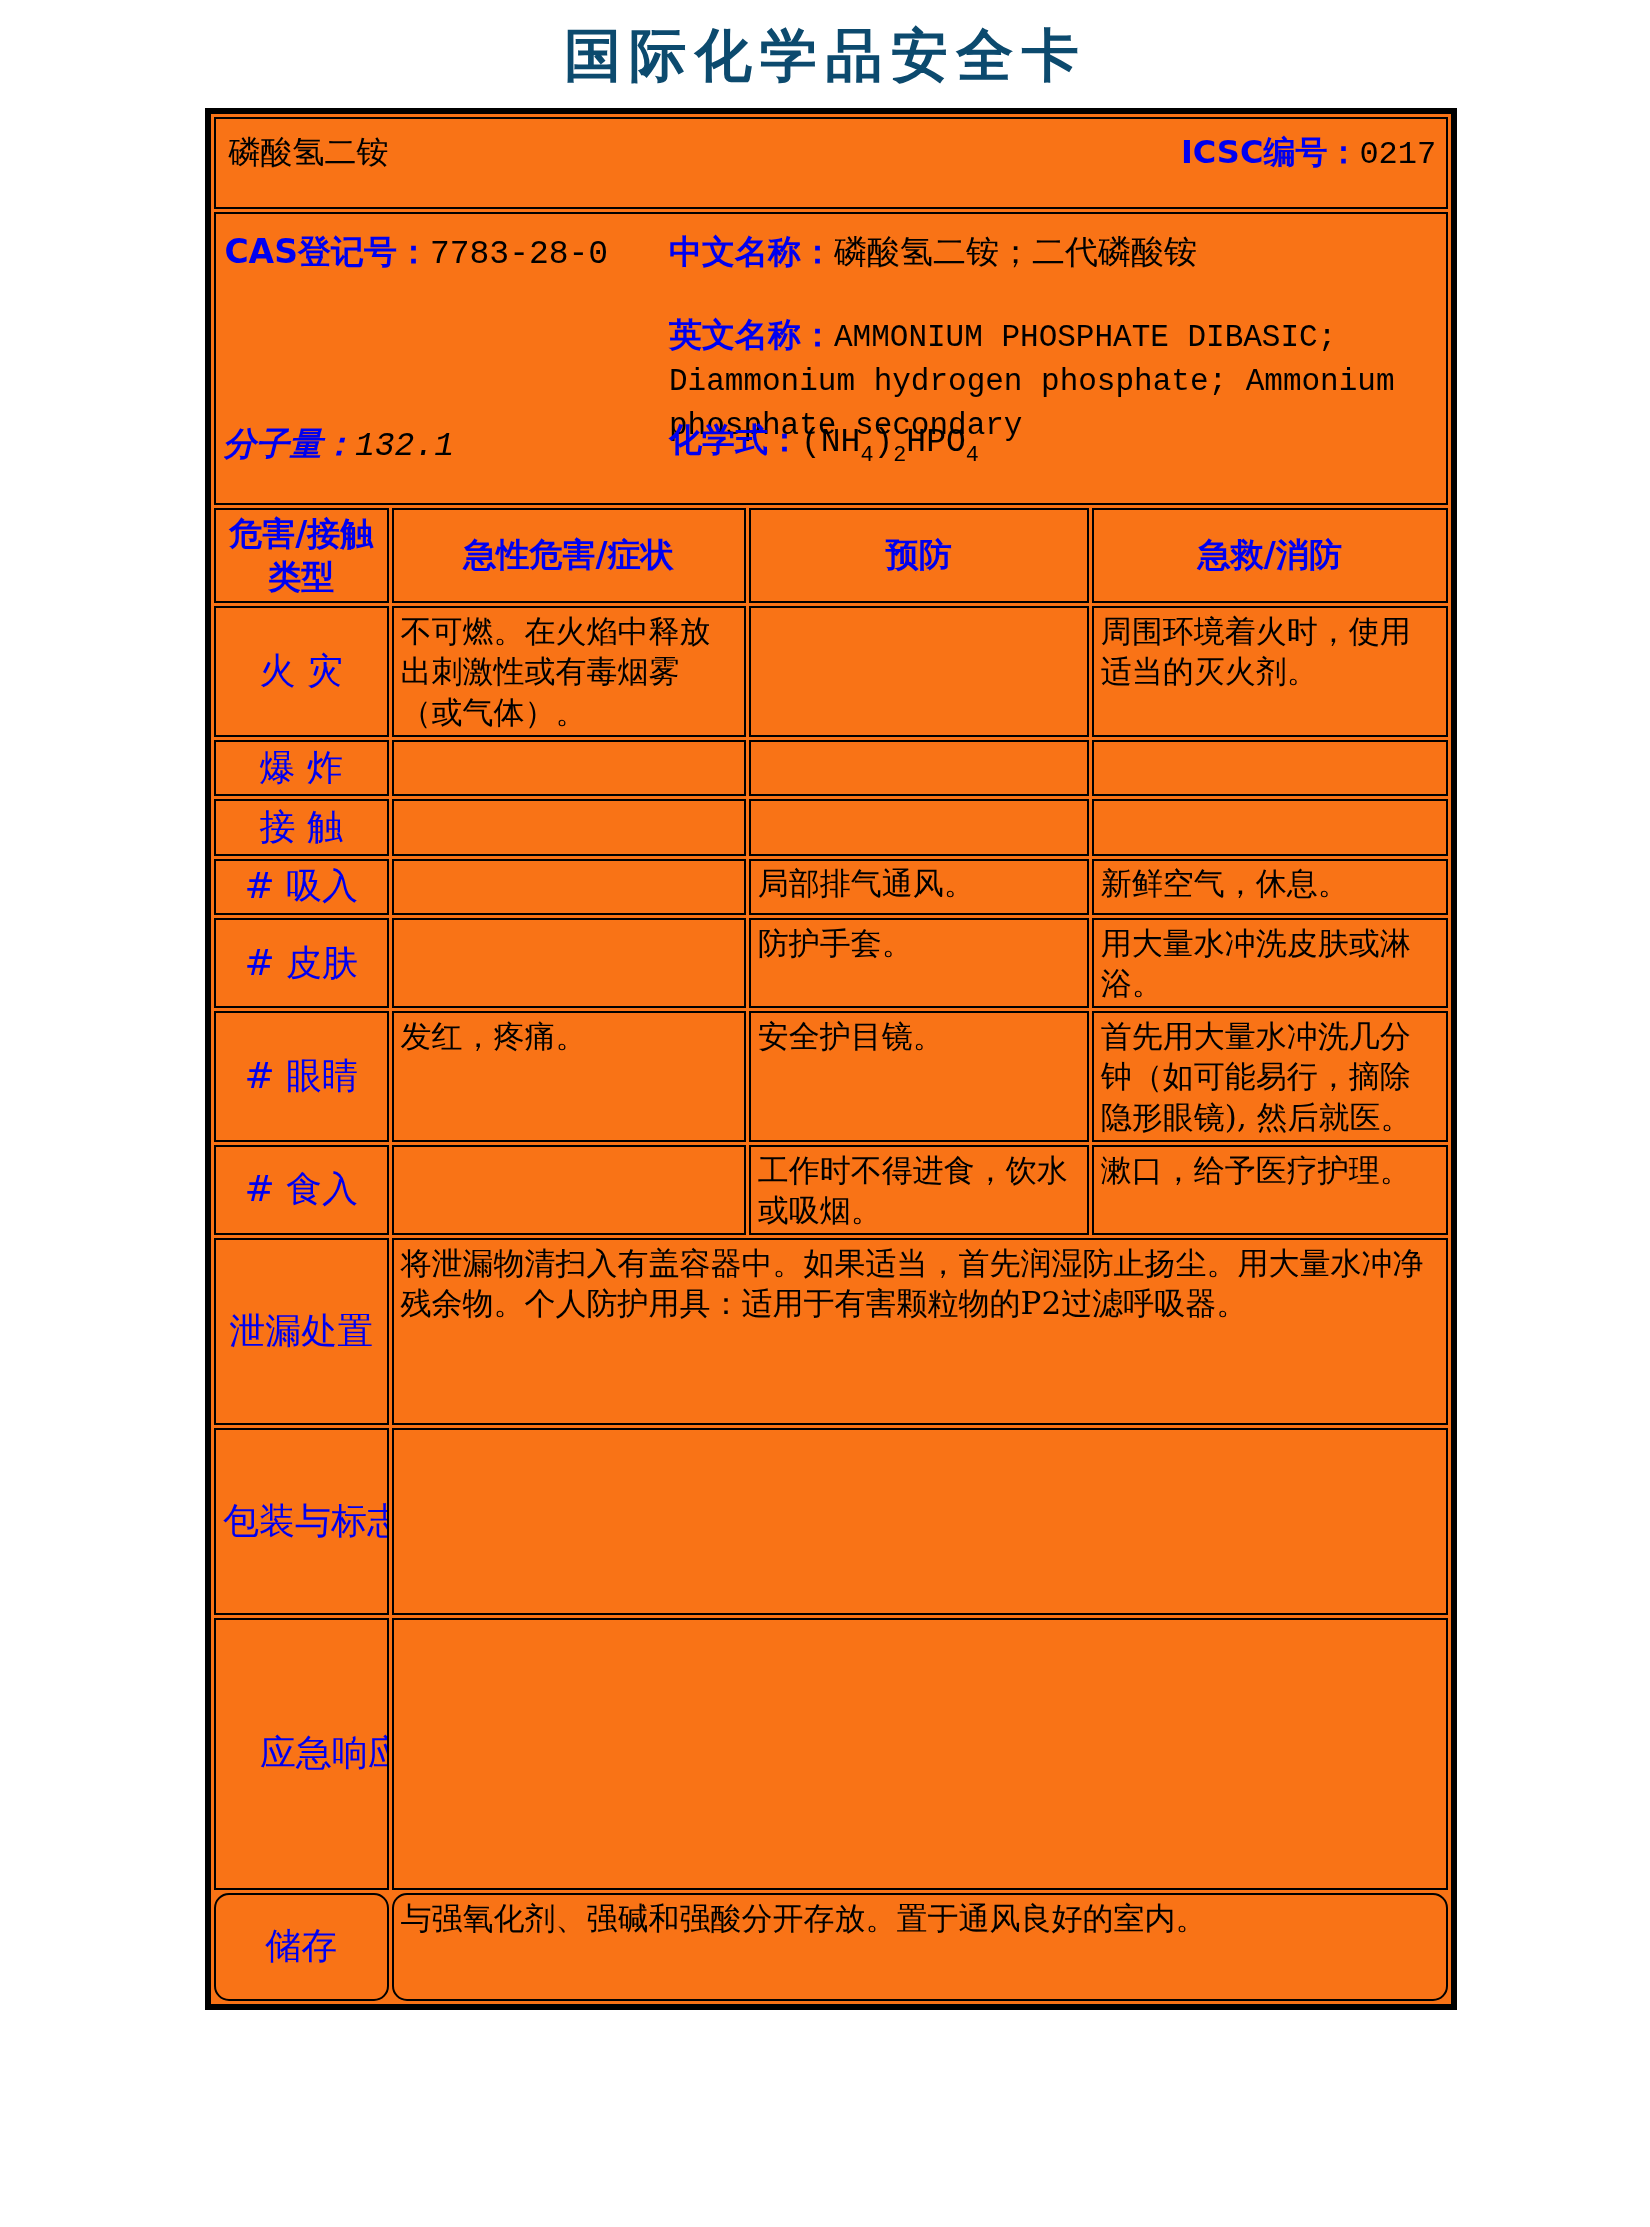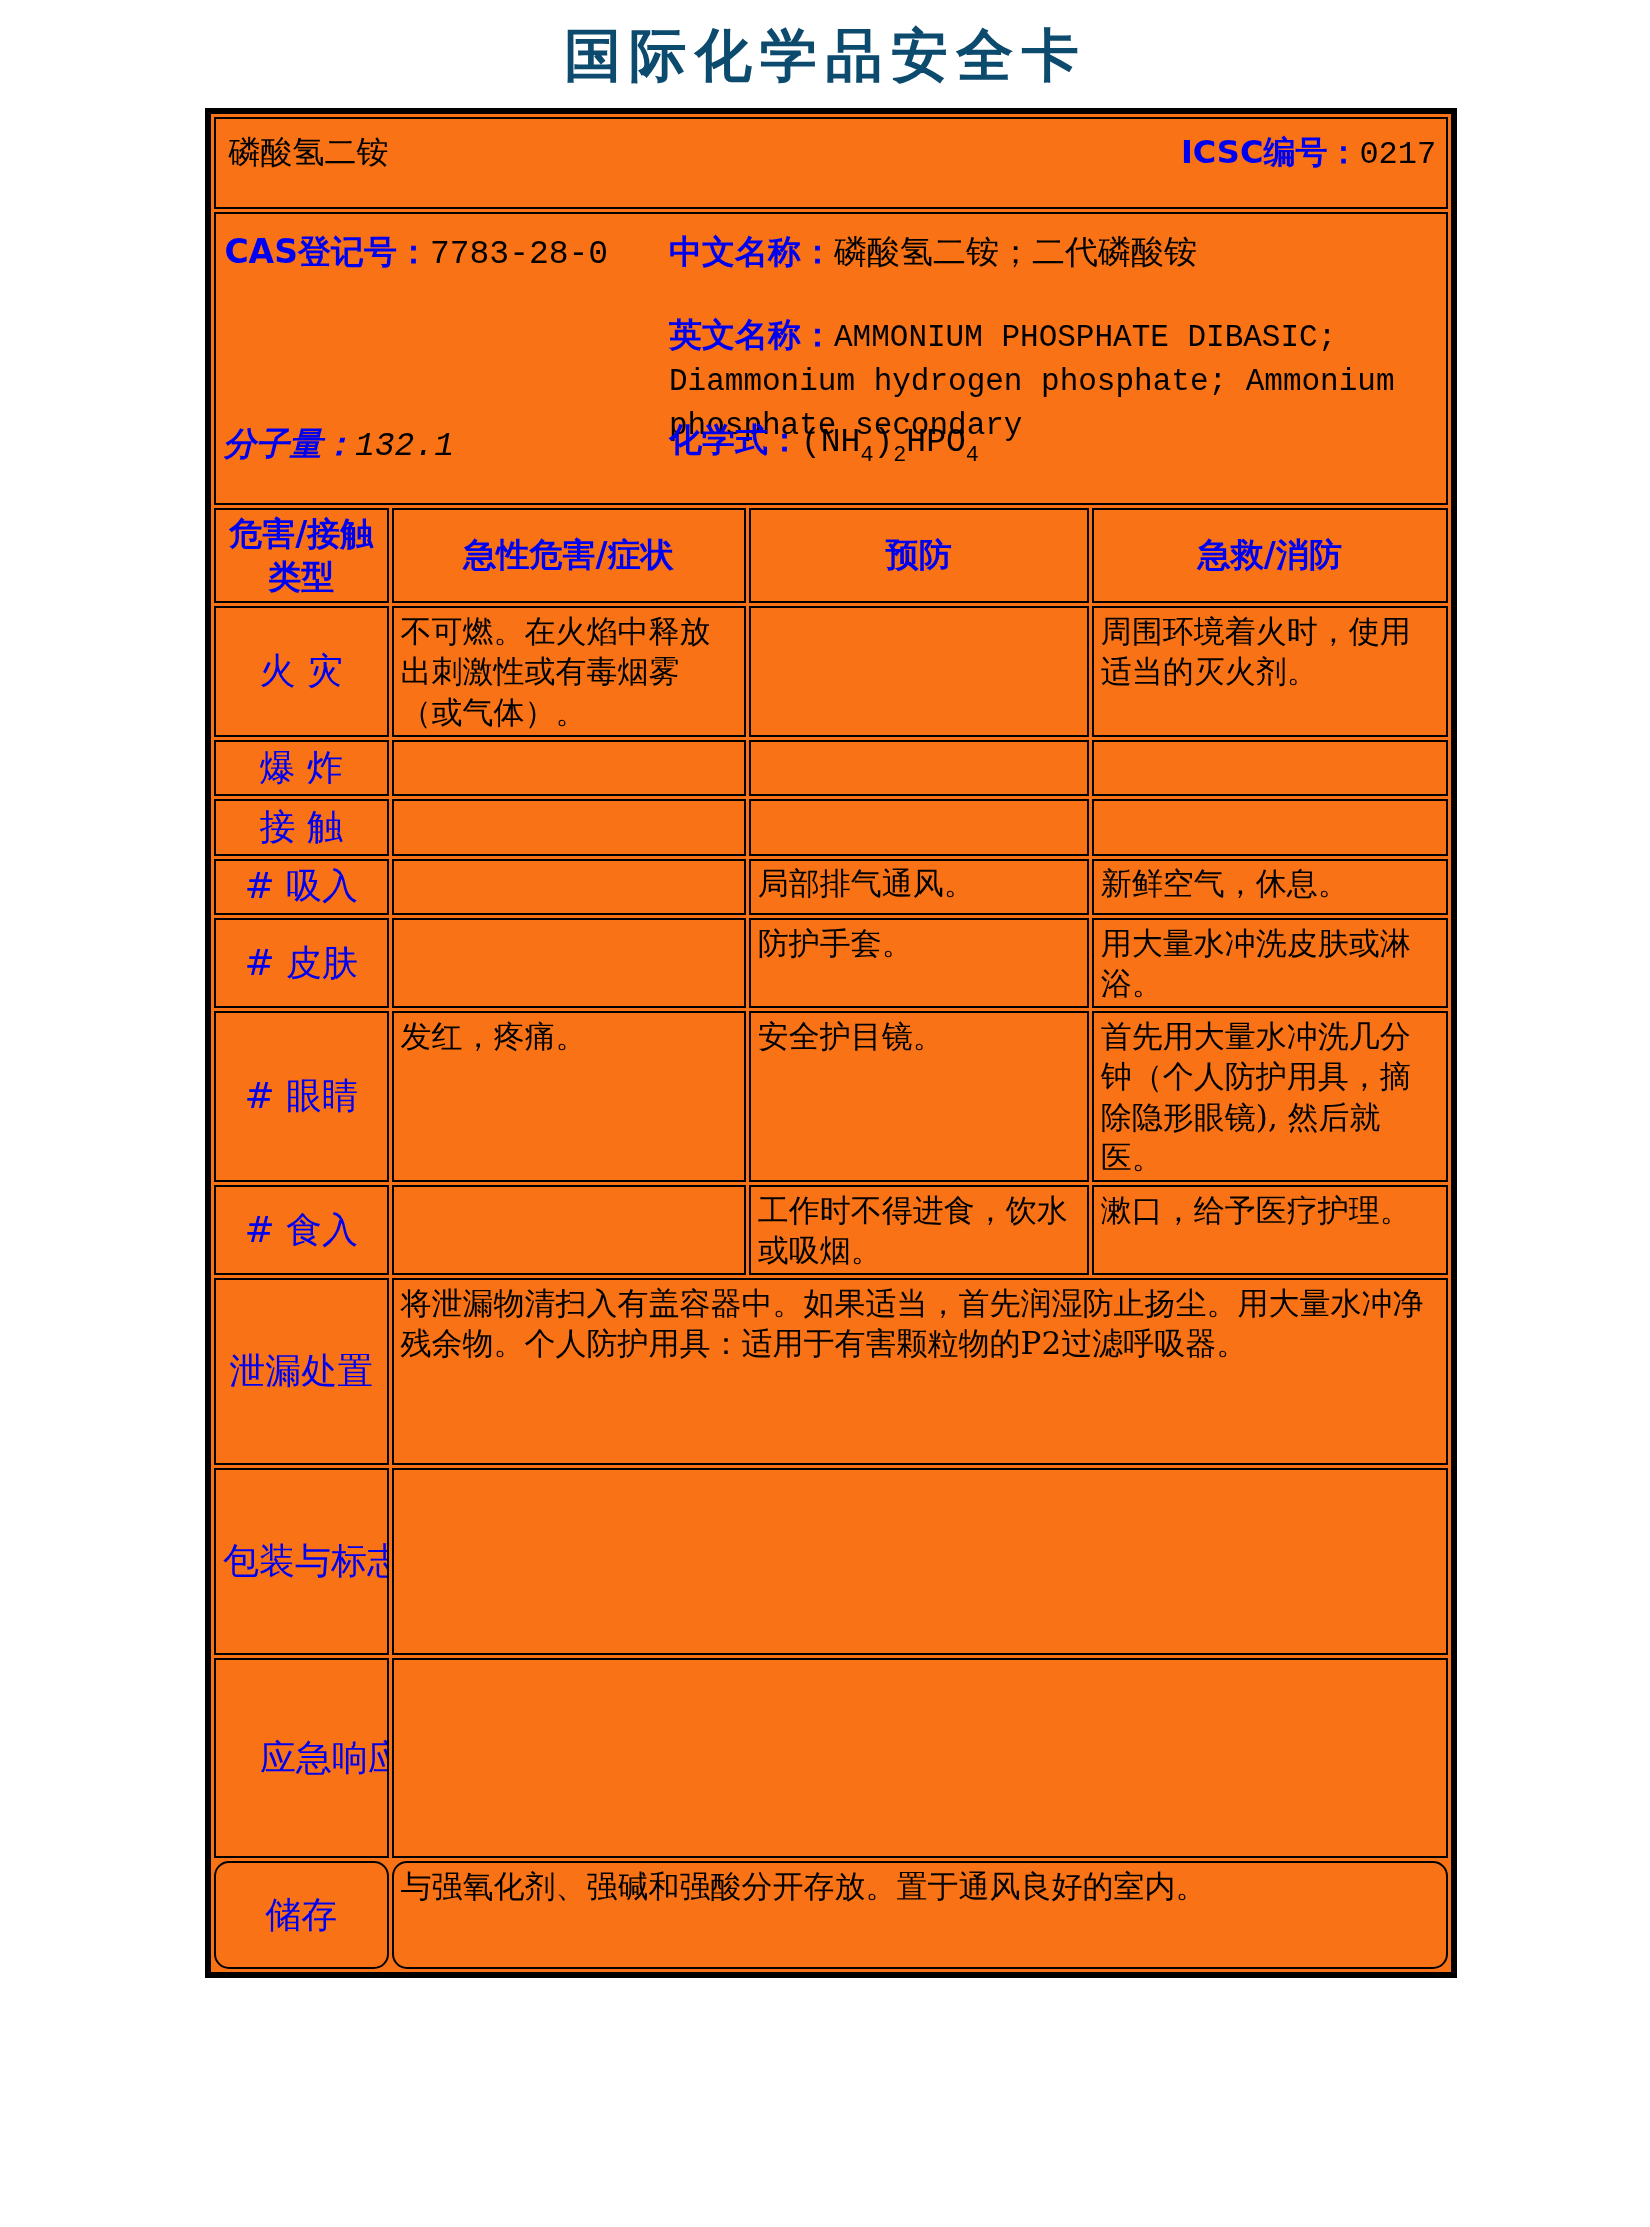--- a/index.html
+++ b/index.html
@@ -51,21 +51,21 @@
   tr.h-hdr  td{height:93px;}
   tr.h-fire td{height:117px;}
   tr.h-expl td{height:45px;}
   tr.h-cont td{height:45px;}
   tr.h-inh  td{height:45px;}
   tr.h-skin td{height:78px;}
   tr.h-eye  td{height:120px;margin-top:36px;}
   tr.h-ing  td{height:77px;}
   tr.s-spill td{height:187px;}
   tr.s-pack  td{height:187px;}
-  tr.s-emer  td{height:200px;padding-left:44px;}
+  tr.s-emer  td{height:272px;padding-left:44px;}
   tr.s-stor  td{height:108px;border-radius:15px;}
 </style>
 </head>
 <body>
 
 <div class="doc-title">国际化学品安全卡</div>
 
 <table class="doc">
   <colgroup>
     <col style="width:174px">
@@ -134,21 +134,21 @@
     <td class="rowlab"># 皮肤</td>
     <td></td>
     <td>防护手套。</td>
     <td>用大量水冲洗皮肤或淋浴。</td>
   </tr>
 
   <tr class="h-eye">
     <td class="rowlab"># 眼睛</td>
     <td>发红，疼痛。</td>
     <td>安全护目镜。</td>
-    <td>首先用大量水冲洗几分钟（个人防护用具，摘除隐形眼镜), 然后就医。</td>
+    <td>首先用大量水冲洗几分钟（如可能易行，摘除隐形眼镜), 然后就医。</td>
   </tr>
 
   <tr class="h-ing">
     <td class="rowlab"># 食入</td>
     <td></td>
     <td>工作时不得进食，饮水或吸烟。</td>
     <td>漱口，给予医疗护理。</td>
   </tr>
 
   <tr class="s-spill">

